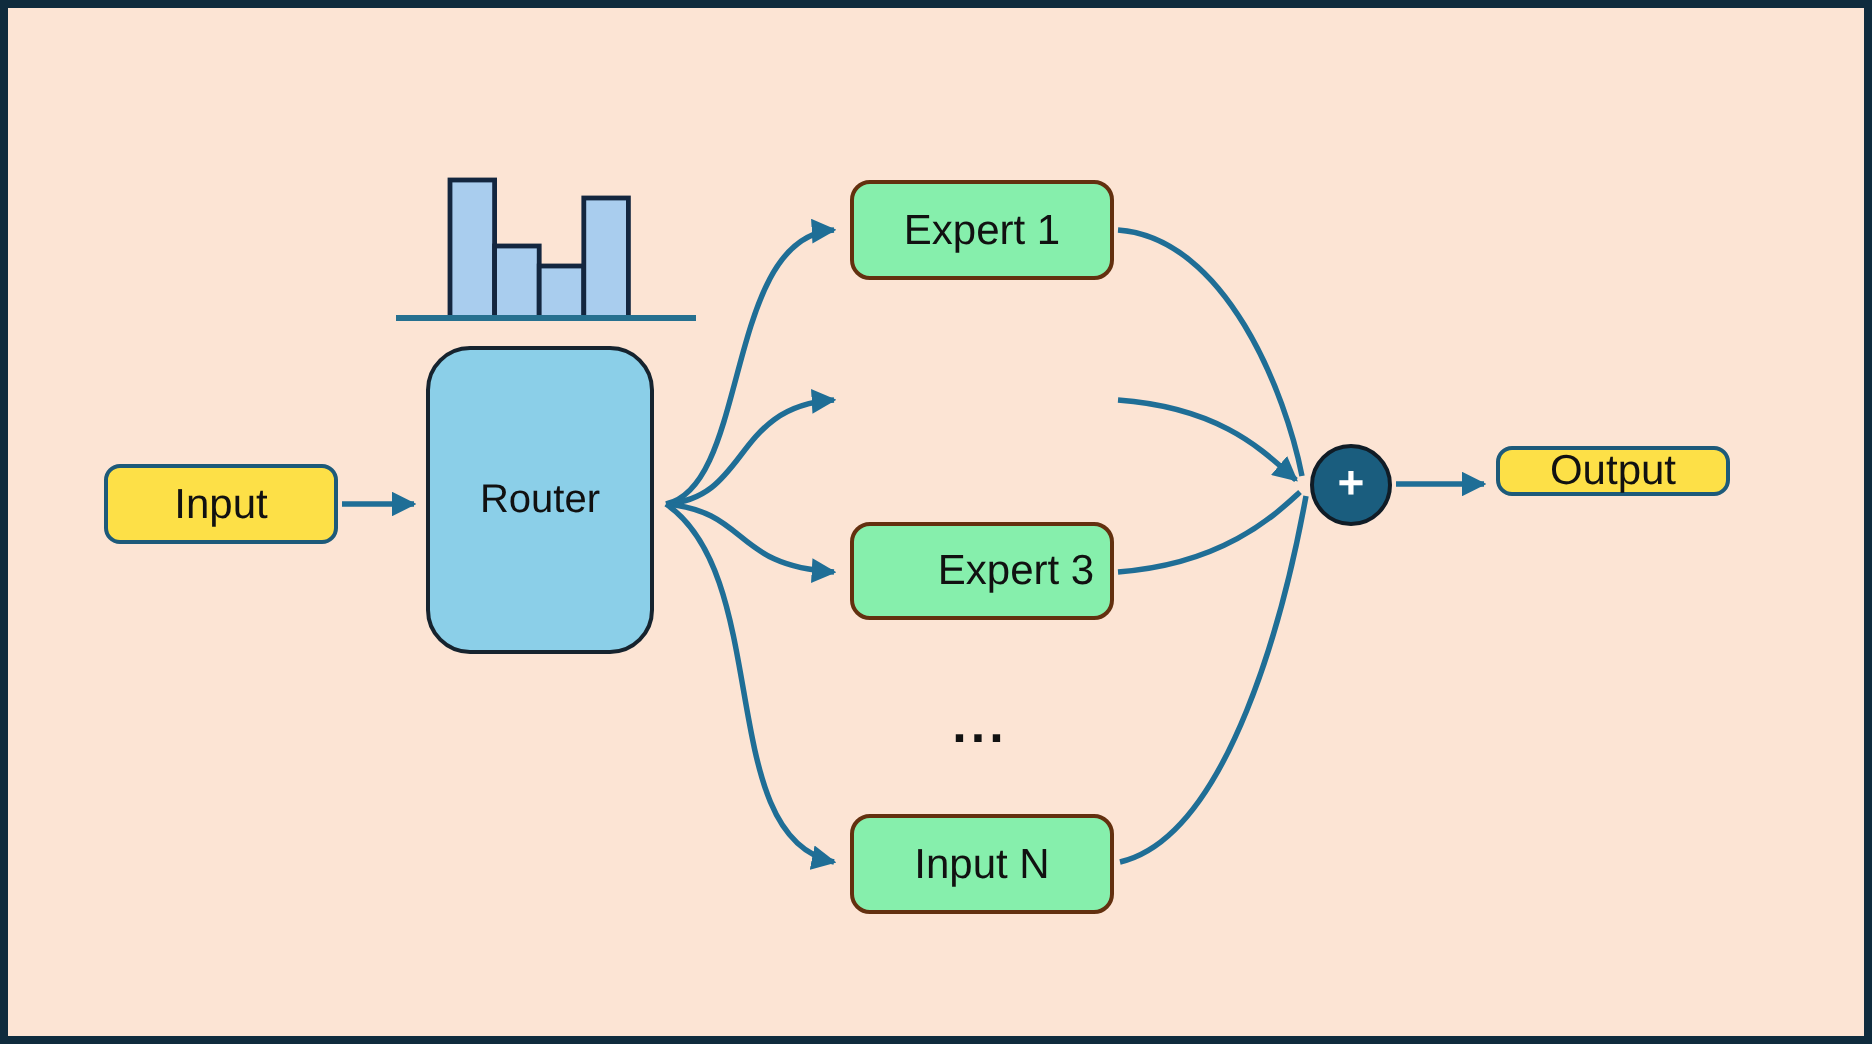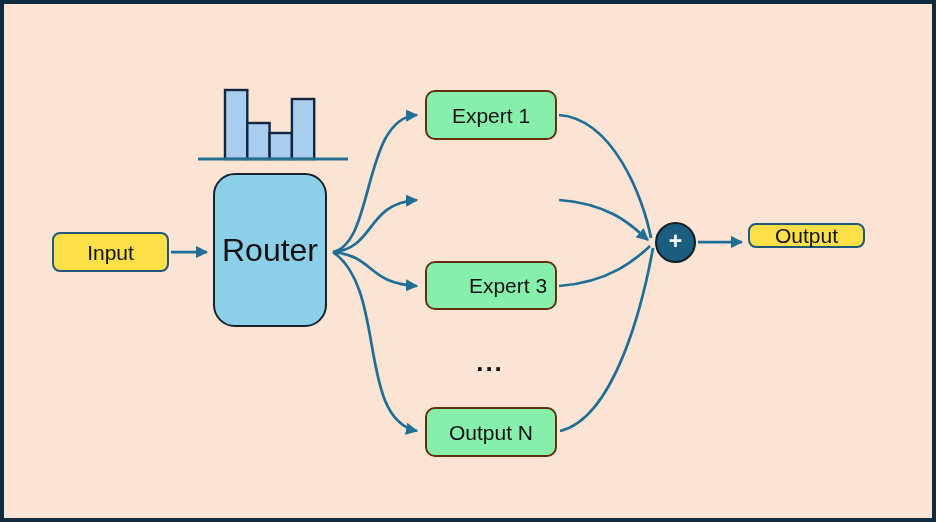--- a/index.html
+++ b/index.html
@@ -55,21 +55,21 @@
   }
 
   .node-input  { left: 48px;  top: 228px; width: 117px; height: 40px; }
   .node-output { left: 744px; top: 219px; width: 117px; height: 25px; }
 
   .node-router {
     left: 209px; top: 169px; width: 114px; height: 154px;
     background: #8bcfe8;
     border: 2.5px solid #16232e;
     border-radius: 22px;
-    font-size: 32px;
+    font-size: 20px;
   }
 
   .expert-node {
     background: #86efac;
     border: 2.5px solid #63300f;
     border-radius: 10px;
     width: 132px;
   }
   .node-expert-1 { left: 421px; top: 86px;  height: 50px; }
   .node-expert-2 { left: 421px; top: 171px; height: 51px; }
@@ -145,21 +145,21 @@
   </div>
 
 
   <div class="node expert-node node-expert-3">
     <span>Expert 3</span>
   </div>
 
   <div class="dots">...</div>
 
   <div class="node expert-node node-expert-n">
-    <span>Output N</span>
+    <span>Input N</span>
   </div>
 
   <div class="node node-sum">
     <span>+</span>
   </div>
 
   <div class="node io-node node-output">
     <span>Output</span>
   </div>
 

